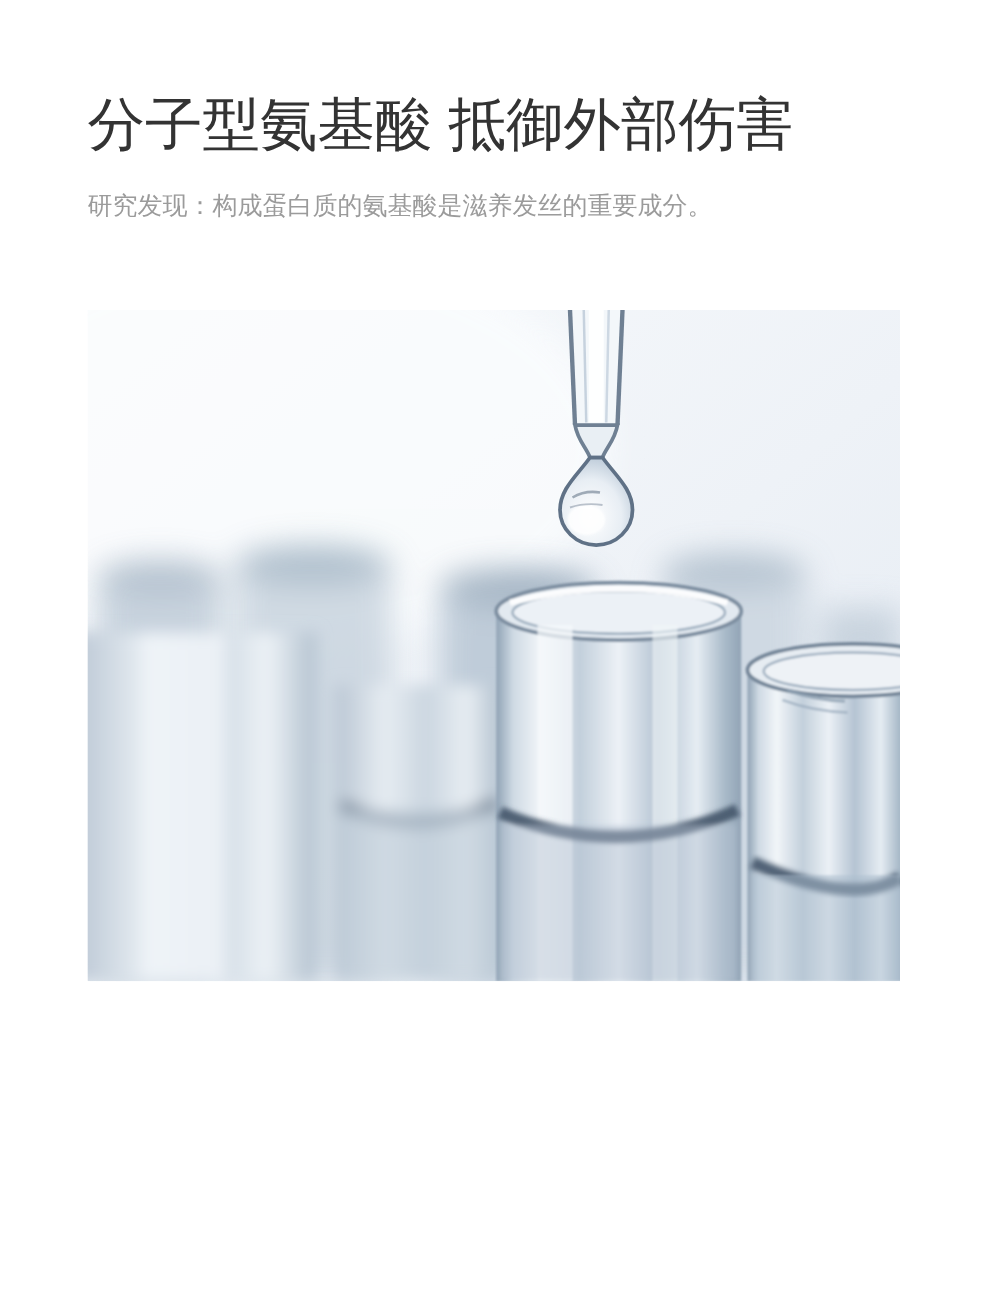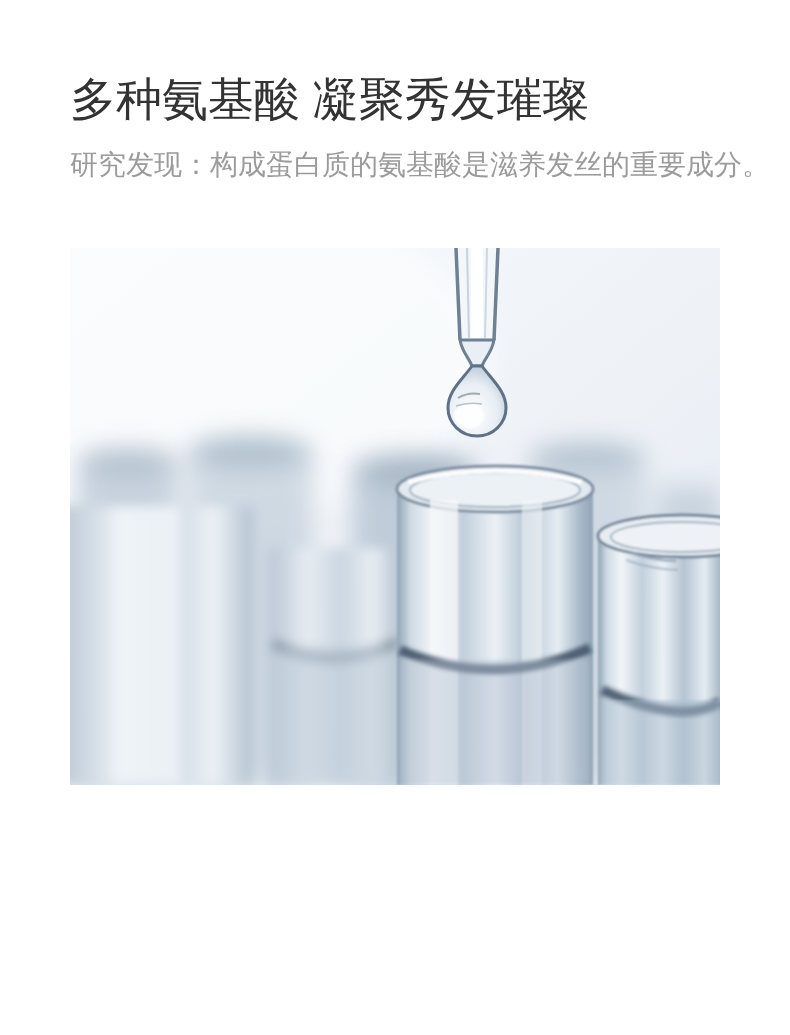--- a/index.html
+++ b/index.html
@@ -23,40 +23,40 @@
   .body-text {
     margin: 38px -16px 0 0;
     font-size: 30px;
     font-weight: 400;
     color: #333333;
     line-height: 45px;
     text-align: left;
   }
   .note-text {
     margin: 22px 0 0 0;
-    font-size: 28px;
+    font-size: 20px;
     font-weight: 400;
     color: #9b9b9b;
     line-height: 30px;
     white-space: nowrap;
   }
   .photo {
     margin: 68px 0 0 0;
     width: 650px;
     height: 537px;
     overflow: hidden;
   }
   .photo svg { display: block; }
 </style>
 </head>
 <body>
 
 <div class="page">
 
-  <h1 class="title">多种氨基酸 凝聚秀发璀璨</h1>
+  <h1 class="title">分子型氨基酸 抵御外部伤害</h1>
 
 
   <p class="note-text">研究发现：构成蛋白质的氨基酸是滋养发丝的重要成分。</p>
 
   <figure class="photo">
     <svg width="650" height="537" viewBox="0 0 650 537">
       <defs>
         <linearGradient id="bg" x1="0" y1="0" x2="1" y2="1">
           <stop offset="0" stop-color="#f8fafc"></stop>
           <stop offset="0.55" stop-color="#eef2f7"></stop>

